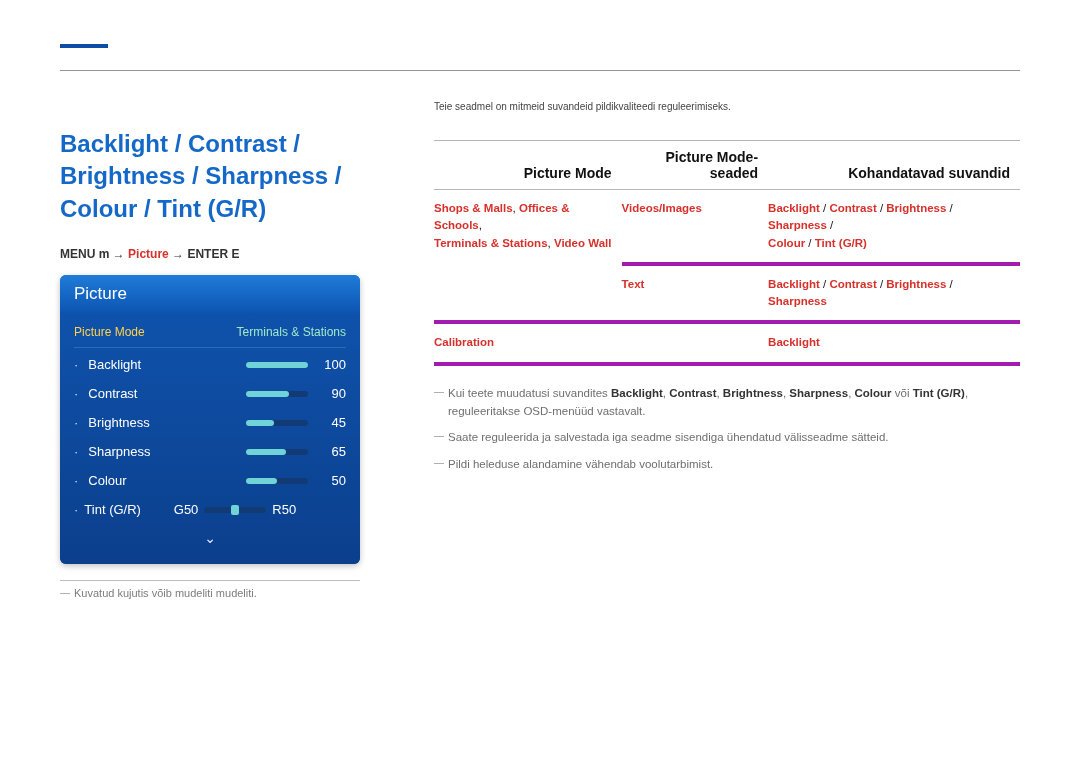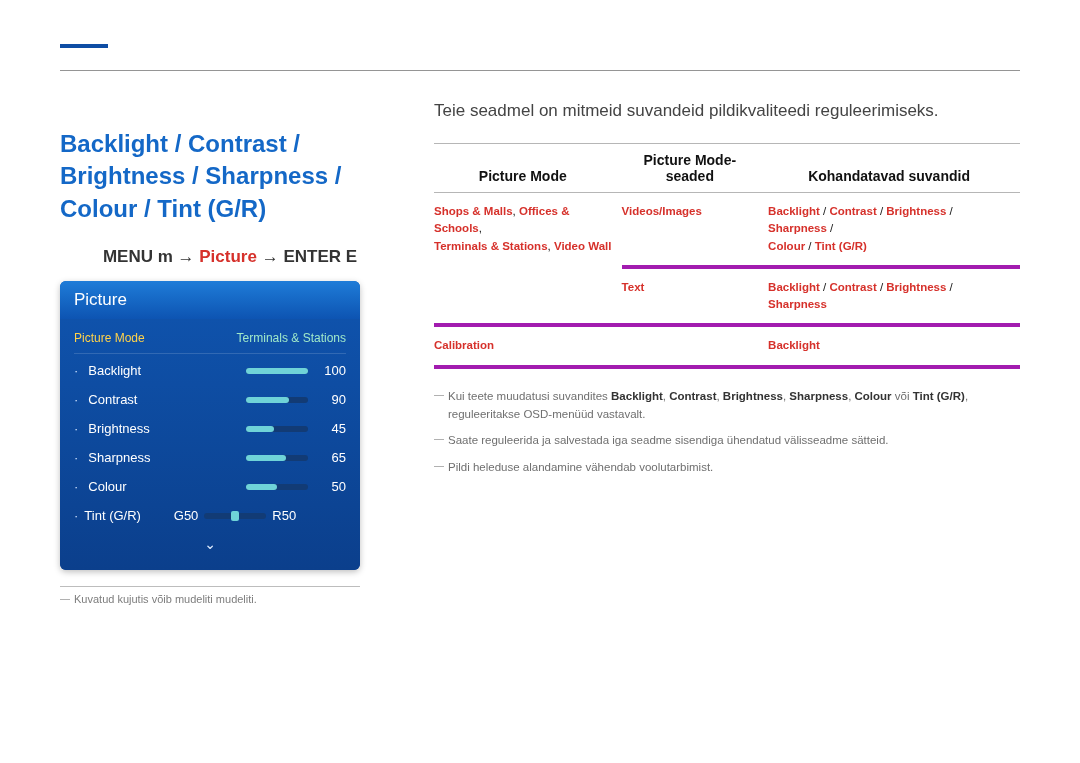--- a/index.html
+++ b/index.html
@@ -47,23 +47,22 @@
     padding-top: 1px;
   }
   h1.title {
     font-size: 24px;
     font-weight: 600;
     color: #1468c7;
     margin: 0 0 22px 0;
     line-height: 1.35;
   }
   .menupath {
-    font-size: 17px;
+    font-size: 12px;
     margin-bottom: 14px;
-    text-align: center;
   }
   .menupath .b { font-weight: 700; }
   .menupath .red { color: #d6312b; font-weight: 700; }
 
   
   .osd {
     width: 300px;
     border-radius: 6px;
     overflow: hidden;
     box-shadow: 0 2px 6px rgba(0,0,0,.25);
@@ -150,32 +149,32 @@
     content: "―";
     position: absolute;
     left: 0;
     top: 0;
     color: #9a9a9a;
     font-size: 10px;
   }
 
   
   .intro {
-    font-size: 17px;
+    font-size: 10px;
     color: #444;
-    margin-bottom: 22px;
+    margin-bottom: 28px;
   }
   table.modes {
     width: 100%;
     font-size: 11.5px;
     border-collapse: collapse;
     border-top: 1px solid #b6b6b6;
   }
   table.modes th {
-    text-align: center;
+    text-align: right;
     font-weight: 700;
     font-size: 14px;
     color: #111;
     padding: 8px 10px 8px 0;
     border-bottom: 1px solid #b6b6b6;
     vertical-align: bottom;
   }
   table.modes td {
     padding: 10px 10px 10px 0;
     border-bottom: 4px solid #a21caf;

